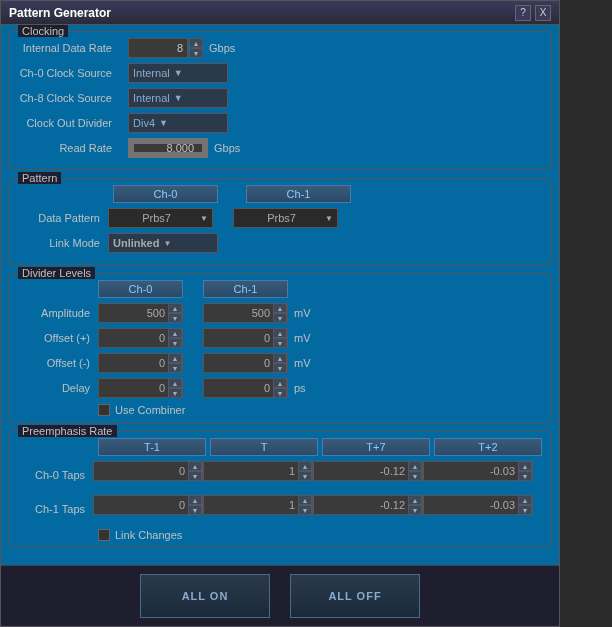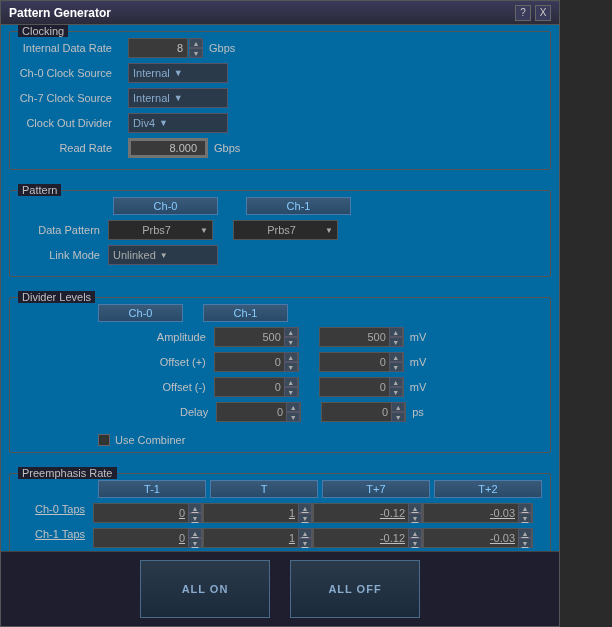--- a/index.html
+++ b/index.html
@@ -55,21 +55,21 @@
       align-items: center;
       justify-content: center;
     }
 
     .content {
       padding: 6px 8px;
       flex: 1;
       overflow: hidden;
       display: flex;
       flex-direction: column;
-      gap: 20px;
+      gap: 8px;
     }
 
     .section {
       border: 1px solid #555;
       border-radius: 2px;
       padding: 6px 8px;
       position: relative;
     }
 
     .section-label {
@@ -144,21 +144,21 @@
     }
 
     .unit-label {
       color: #c0c0c0;
       margin-left: 6px;
       font-size: 11px;
     }
 
     .read-rate-value {
       background: #3a3a3a;
-      border: 3px solid #737373;
+      border: 6px solid #737373;
       color: #c0c0c0;
       padding: 1px 8px;
       height: 20px;
       font-size: 11px;
       display: flex;
       align-items: center;
       width: 80px;
       justify-content: flex-end;
     }
 
@@ -221,21 +221,20 @@
       align-items: center;
       gap: 4px;
       width: 110px;
     }
 
     
     .signal-row {
       display: flex;
       align-items: center;
       margin-bottom: 5px;
-      justify-content: center;
     }
 
     .signal-label {
       width: 80px;
       text-align: right;
       padding-right: 8px;
       color: #c0c0c0;
     }
 
     .signal-input {
@@ -271,21 +270,21 @@
       cursor: pointer;
       display: flex;
       align-items: center;
       justify-content: center;
     }
 
     .combiner-row {
       display: flex;
       align-items: center;
       padding-left: 80px;
-      margin-top: 12px;
+      margin-top: 6px;
     }
 
     .checkbox {
       width: 12px;
       height: 12px;
       background: #333;
       border: 1px solid #666;
       margin-right: 5px;
       cursor: pointer;
     }
@@ -303,23 +302,22 @@
       border: 1px solid #4a7aaa;
       color: #88ccff;
       padding: 2px 0;
       font-size: 11px;
       text-align: center;
       width: 110px;
     }
 
     .tap-row {
       display: flex;
-      align-items: flex-start;
-      margin-bottom: 5px;
-      text-decoration: underline;
+      align-items: flex-end;
+      margin-bottom: 14px;
     }
 
     .tap-label {
       width: 75px;
       text-align: right;
       padding-right: 8px;
       color: #c0c0c0;
     }
 
     .tap-input {
@@ -371,21 +369,21 @@
       gap: 20px;
       padding: 8px;
       background: #1e1e2e;
       border-top: 1px solid #444;
     }
 
     .action-btn {
       background: linear-gradient(to bottom, #2a3a4a, #1a2a3a);
       border: 1px solid #4a6a8a;
       color: #88aacc;
-      padding: 22px 30px;
+      padding: 15px 30px;
       font-size: 11px;
       font-weight: bold;
       cursor: pointer;
       width: 130px;
       text-align: center;
       letter-spacing: 1px;
     }
 
     .clocking-row {
       display: flex;
@@ -431,21 +429,21 @@
 
       <div class="clocking-row">
         <span class="label clocking-label">Ch-0 Clock Source</span>
         <div class="select-field" style="width:100px;">
           <span>Internal</span>
           <span class="select-arrow">▼</span>
         </div>
       </div>
 
       <div class="clocking-row">
-        <span class="label clocking-label">Ch-7 Clock Source</span>
+        <span class="label clocking-label">Ch-8 Clock Source</span>
         <div class="select-field" style="width:100px;">
           <span>Internal</span>
           <span class="select-arrow">▼</span>
         </div>
       </div>
 
       <div class="clocking-row">
         <span class="label clocking-label">Clock Out Divider</span>
         <div class="select-field" style="width:100px;">
           <span>Div4</span>
@@ -480,21 +478,21 @@
         <div style="width:20px;"></div>
         <div class="select-with-arrow" style="width:105px;">
           <span class="select-text">Prbs7</span>
           <span class="dropdown-arrow">▼</span>
         </div>
       </div>
 
       <div class="channel-row">
         <span class="label" style="width:90px;">Link Mode</span>
         <div class="link-mode-select">
-          <span style="color:#aaa;">Unlinked</span>
+          <span style="color:#aaa;font-weight:bold;">Unlinked</span>
           <span style="font-size:8px;color:#aaa;">▼</span>
         </div>
       </div>
     </div>
 
     <div class="section">
       <span class="section-label">Divider Levels</span>
 
       <div style="display:flex; padding-left:80px; gap:20px; margin-bottom:5px;">
         <div class="ch-header" style="width:85px;">Ch-0</div>

